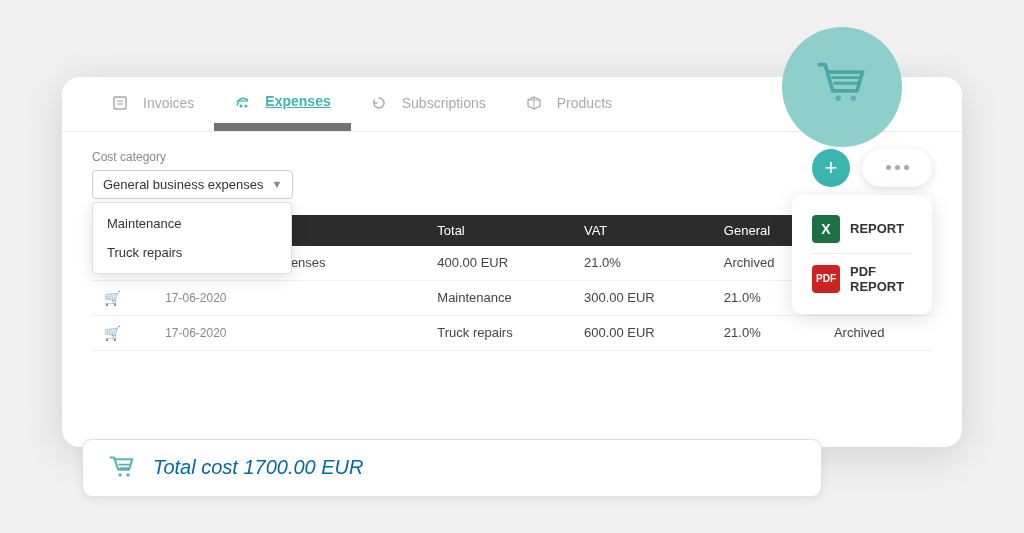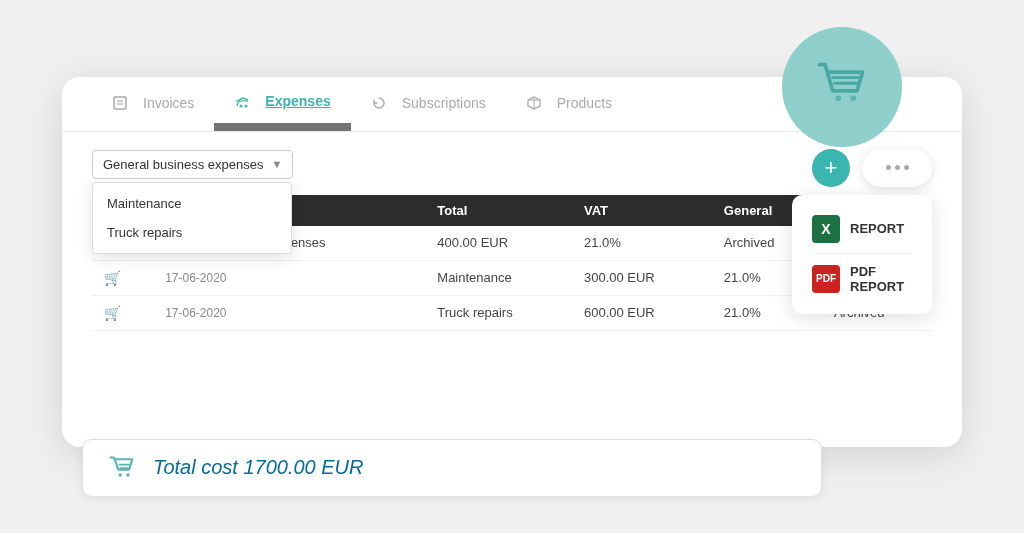--- a/index.html
+++ b/index.html
@@ -142,21 +142,21 @@
       border-collapse: collapse;
       font-size: 13px;
     }
     thead tr {
       background: #2c2c2c;
       color: #fff;
     }
     thead th {
       padding: 8px 12px;
       text-align: left;
-      font-weight: 700;
+      font-weight: 400;
       font-size: 13px;
     }
     tbody tr {
       border-bottom: 1px solid #f0f0f0;
     }
     tbody td {
       padding: 9px 12px;
       color: #444;
       font-size: 13px;
     }
@@ -332,20 +332,21 @@
         <svg viewBox="0 0 16 16" fill="none">
           <path d="M8 2 L14 5 L14 11 L8 14 L2 11 L2 5 Z" stroke="#aaa" stroke-width="1.3" fill="none"></path>
           <path d="M8 2 L8 14" stroke="#aaa" stroke-width="1"></path>
           <path d="M2 5 L14 5" stroke="#aaa" stroke-width="1"></path>
         </svg>
         <span>Products</span>
       </div>
     </div>
 
     <div class="content">
+      <div class="cost-label">Cost category</div>
       <div class="dropdown-row">
         <div class="dropdown-box">
           <span>General business expenses</span>
           <span class="dropdown-arrow">▼</span>
         </div>
 
         <div class="dropdown-popup">
           <div class="dropdown-popup-item">Maintenance</div>
           <div class="dropdown-popup-item">Truck repairs</div>
         </div>

